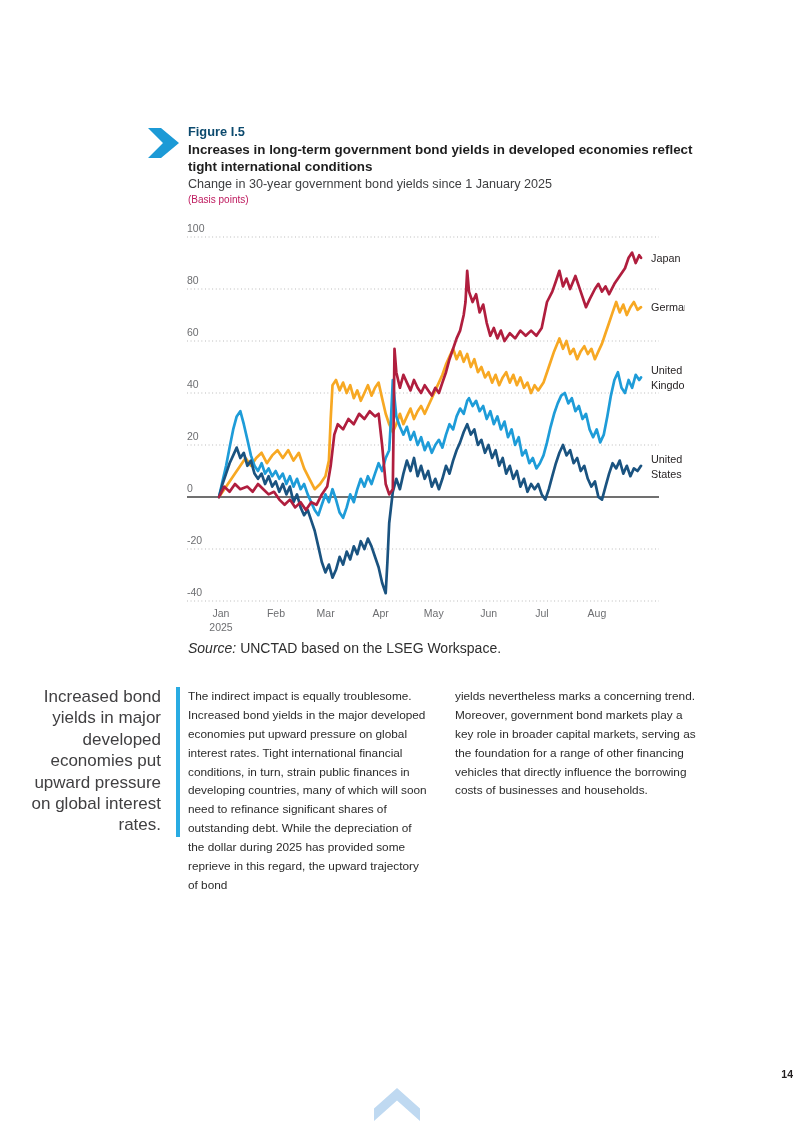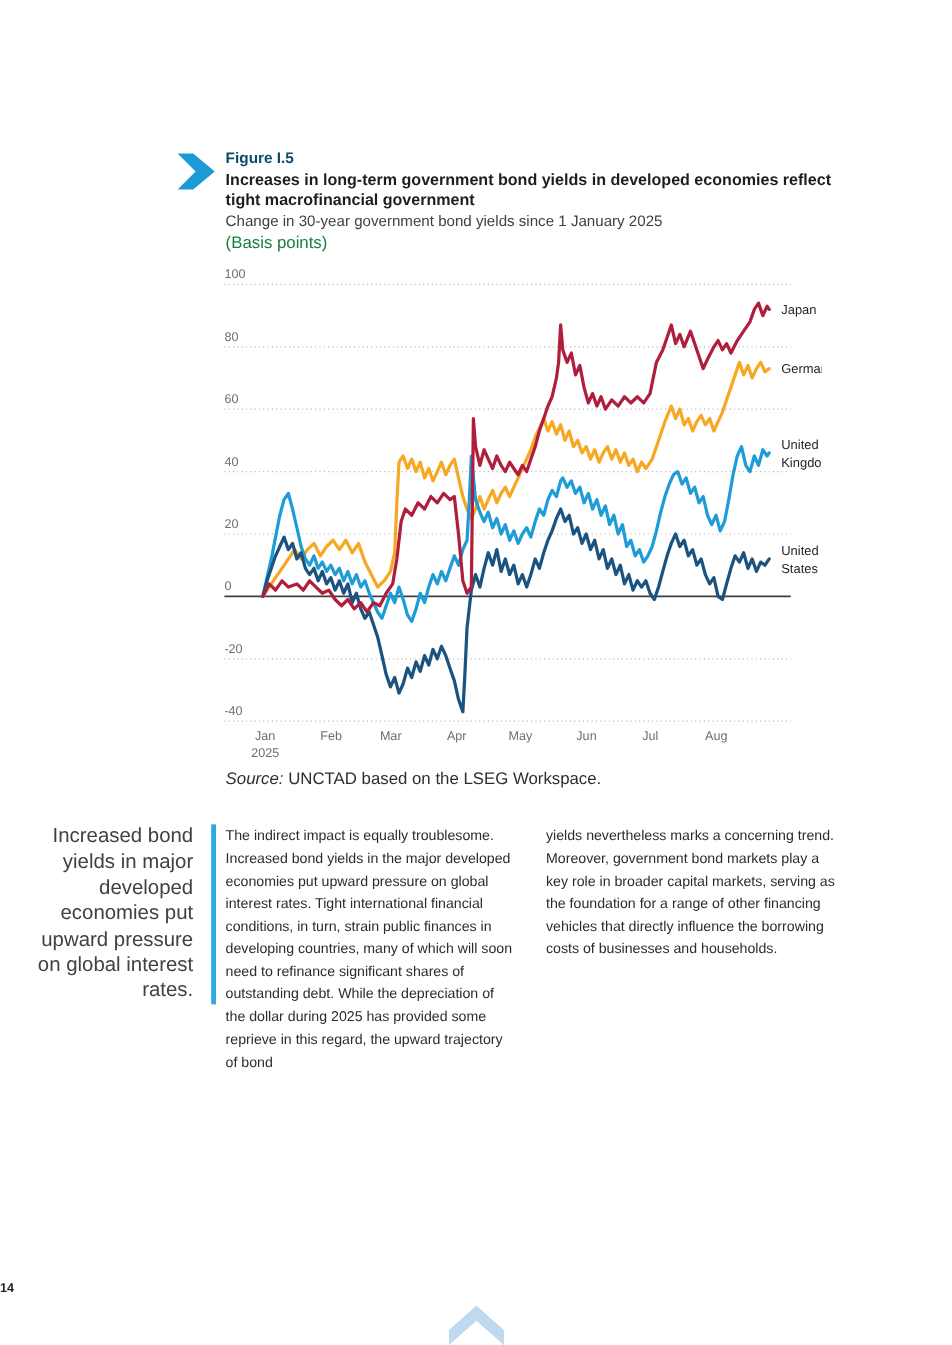--- a/index.html
+++ b/index.html
@@ -9,50 +9,50 @@
   }
   
   .hdr{position:absolute;top:40px;left:0;width:100%;text-align:center;}
   .hdr-title{font-size:10.6px;font-weight:bold;color:#231f20;}
   .hdr-sub{font-size:10.2px;color:#3f4042;margin-top:2px;}
   
   .fig-chevron{position:absolute;left:148px;top:126px;width:33px;height:34px;}
   .fig-label{position:absolute;left:188px;top:124px;font-size:12.8px;font-weight:bold;color:#0c4a6e;}
   .fig-title{position:absolute;left:188px;top:141px;width:520px;font-size:13.4px;font-weight:bold;color:#1e1e1e;line-height:1.28;}
   .fig-sub{position:absolute;left:188px;top:177px;font-size:12.6px;color:#3f4042;}
-  .fig-unit{position:absolute;left:188px;top:194px;font-size:14px;color:#15803d;}
+  .fig-unit{position:absolute;left:188px;top:194px;font-size:10px;color:#be185d;}
   
   .chart-wrap{position:absolute;left:185px;top:223px;width:500px;height:412px;}
   .chart-wrap svg{display:block;}
   
   .source{position:absolute;left:188px;top:640px;font-size:14px;color:#2e2e2e;}
   .source .src-pre{font-style:italic;}
   
   .pullquote{position:absolute;left:24px;top:686px;width:137px;text-align:right;
     font-size:17px;line-height:1.26;color:#414042;}
   .pq-bar{position:absolute;left:176px;top:687px;width:4px;height:150px;background:#29abe2;}
   
   .col1{position:absolute;left:188px;top:687px;width:240px;font-size:11.8px;line-height:1.6;color:#2b2b2b;}
   .col2{position:absolute;left:455px;top:687px;width:248px;font-size:11.8px;line-height:1.6;color:#2b2b2b;}
   
-  .pageno{position:absolute;left:0;top:1068px;width:100%;text-align:left;font-size:10.5px;font-weight:bold;color:#231f20;}
+  .pageno{position:absolute;left:0;top:1068px;width:100%;text-align:right;font-size:10.5px;font-weight:bold;color:#231f20;}
   .foot-chevron{position:absolute;left:374px;top:1088px;width:46px;height:33px;background:#bfd9f1;
     clip-path:polygon(50% 0,100% 62%,100% 100%,50% 38%,0 100%,0 62%);}
 </style>
 </head>
 <body>
 
 <div class="page">
 
 
   <svg class="fig-chevron" viewBox="0 0 33 34">
     <polygon points="0,2 13,2 31,17 13,32 0,32 15,17" fill="#1c9ad6"></polygon>
   </svg>
   <div class="fig-label">Figure I.5</div>
-  <div class="fig-title">Increases in long-term government bond yields in developed economies reflect tight macrofinancial government</div>
+  <div class="fig-title">Increases in long-term government bond yields in developed economies reflect tight international conditions</div>
   <div class="fig-sub">Change in 30-year government bond yields since 1 January 2025</div>
   <div class="fig-unit">(Basis points)</div>
 
   <div class="chart-wrap">
     <svg id="chart-svg" width="500" height="412" viewBox="0 0 500 412">
         <line x1="2" y1="378" x2="474" y2="378" stroke="#b3b3b3" stroke-width="1" stroke-dasharray="0.9 2.7"></line>
         <text x="2" y="373" font-size="10.5" fill="#6d6e71" font-family="&quot;Liberation Sans&quot;,sans-serif">-40</text>
         <line x1="2" y1="326" x2="474" y2="326" stroke="#b3b3b3" stroke-width="1" stroke-dasharray="0.9 2.7"></line>
         <text x="2" y="321" font-size="10.5" fill="#6d6e71" font-family="&quot;Liberation Sans&quot;,sans-serif">-20</text>
         <line x1="2" y1="274" x2="474" y2="274" stroke="#404040" stroke-width="1.4"></line>

